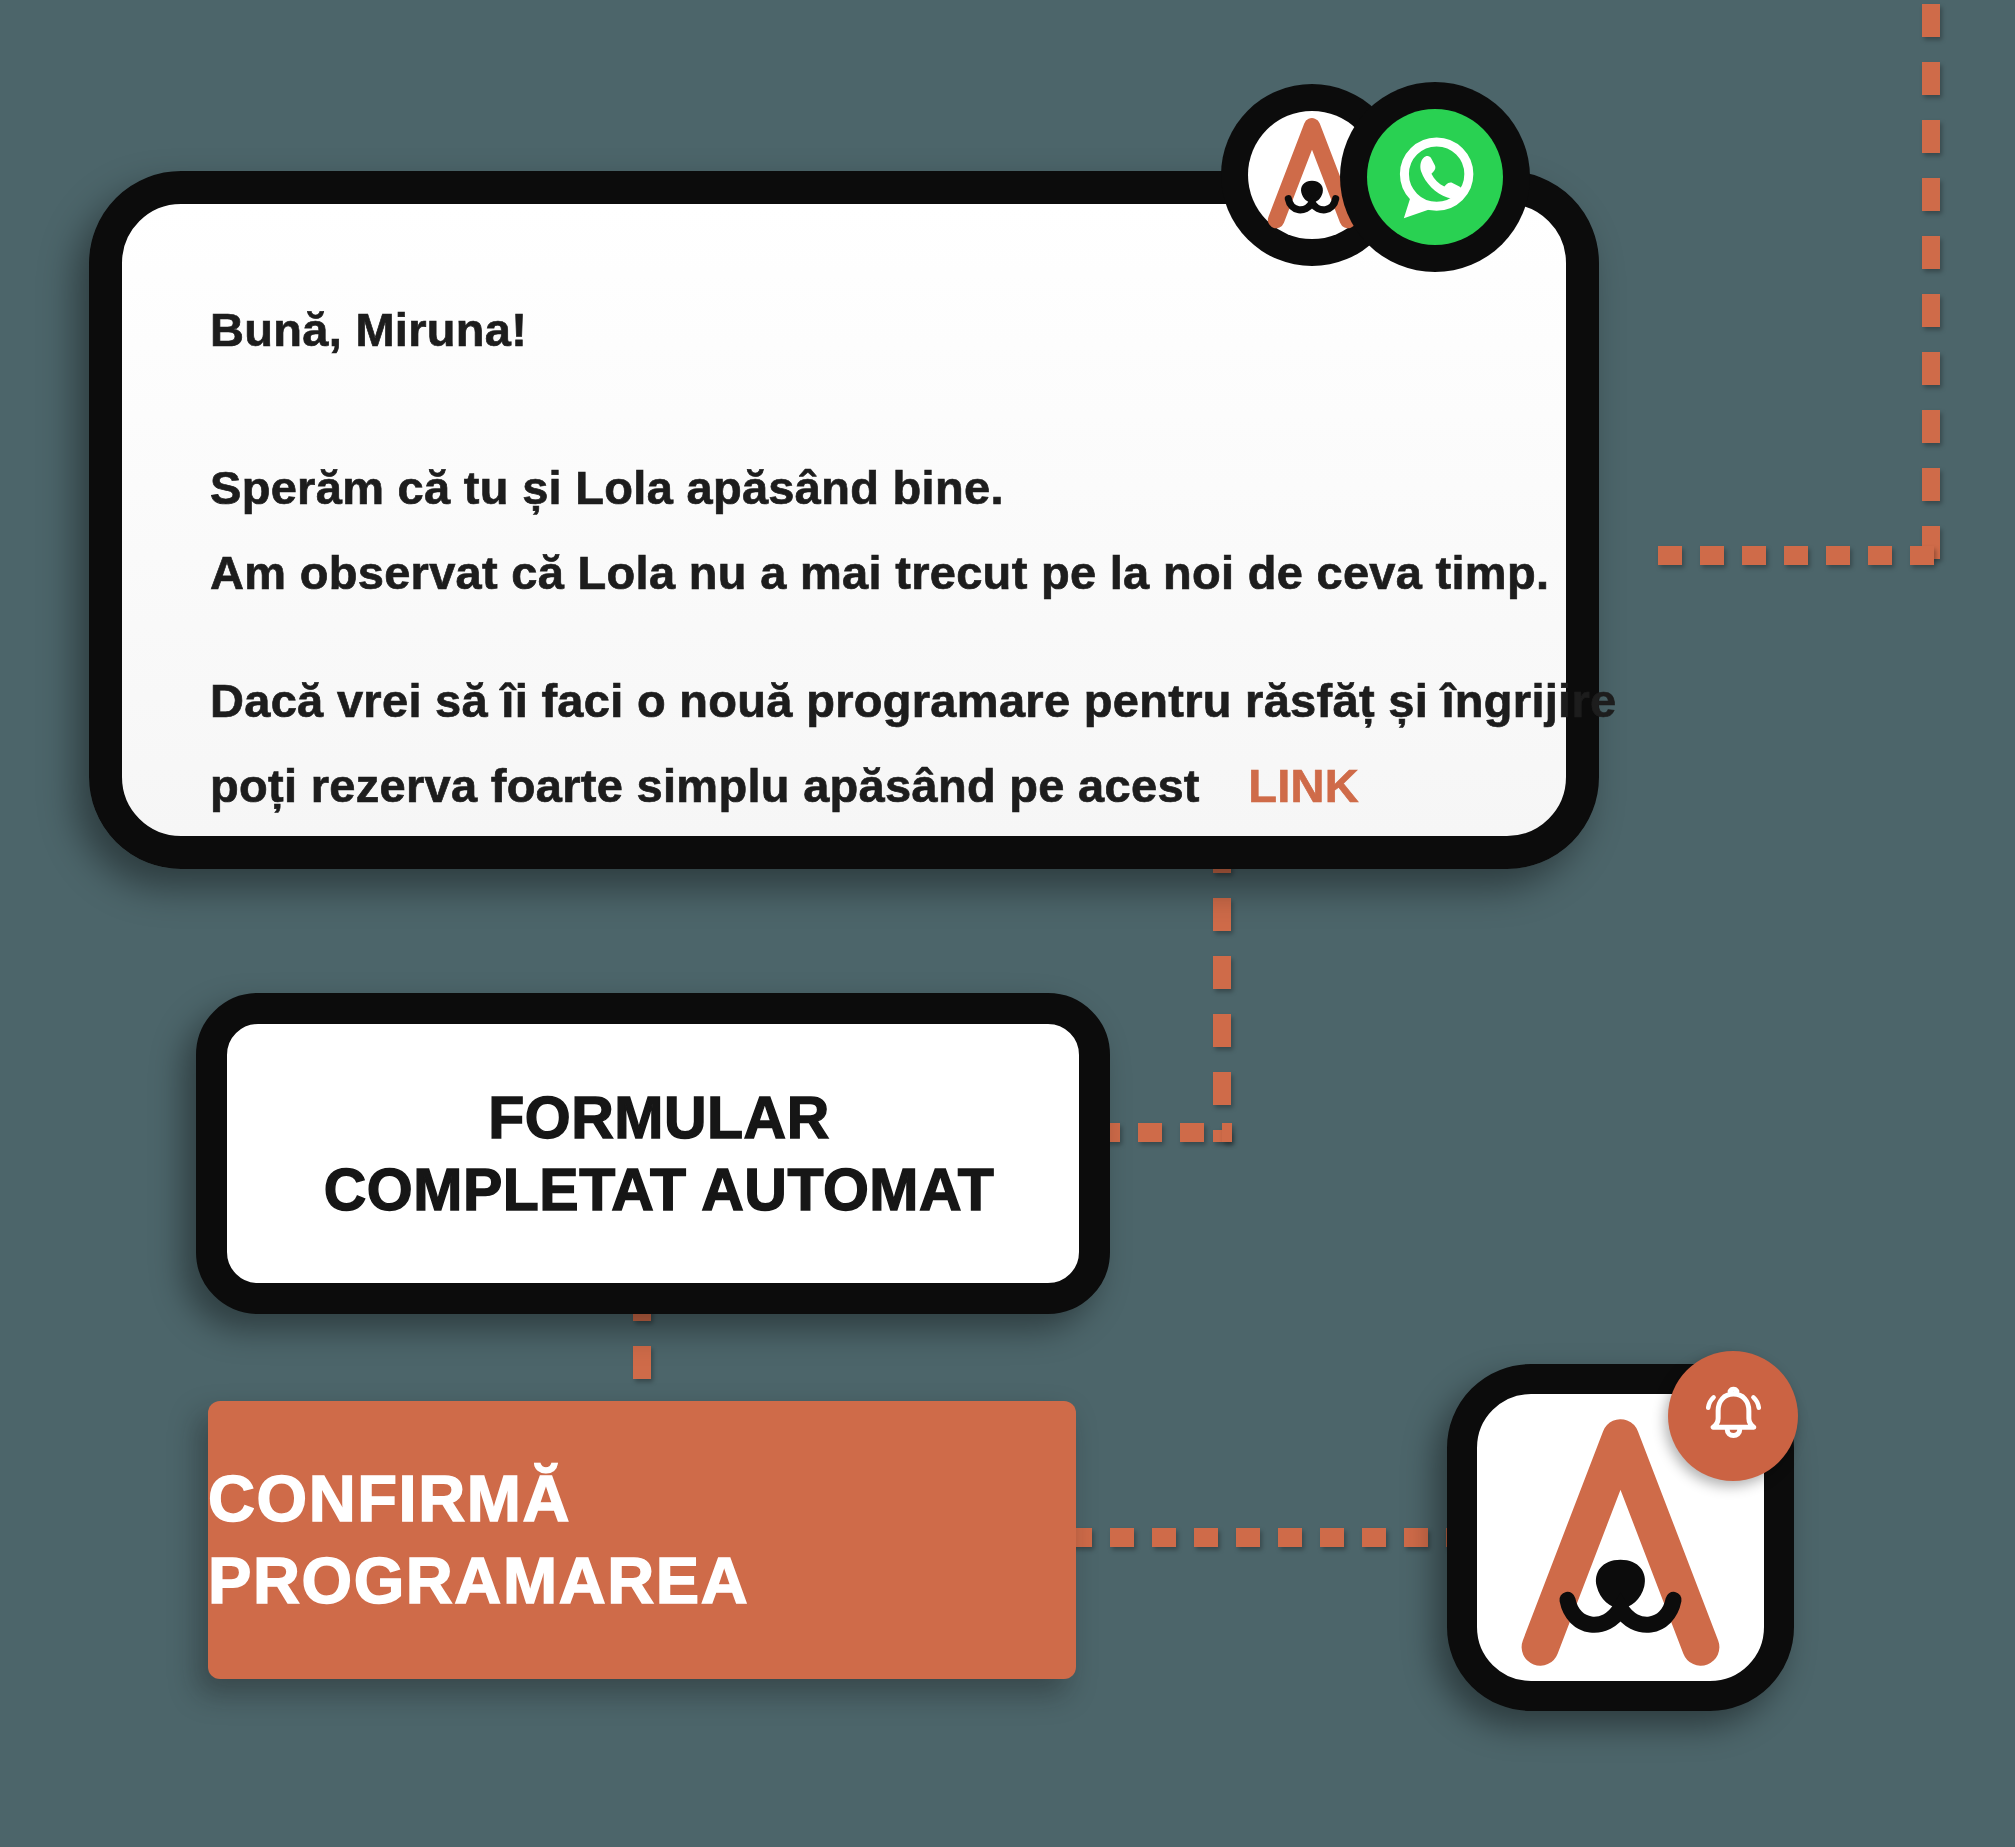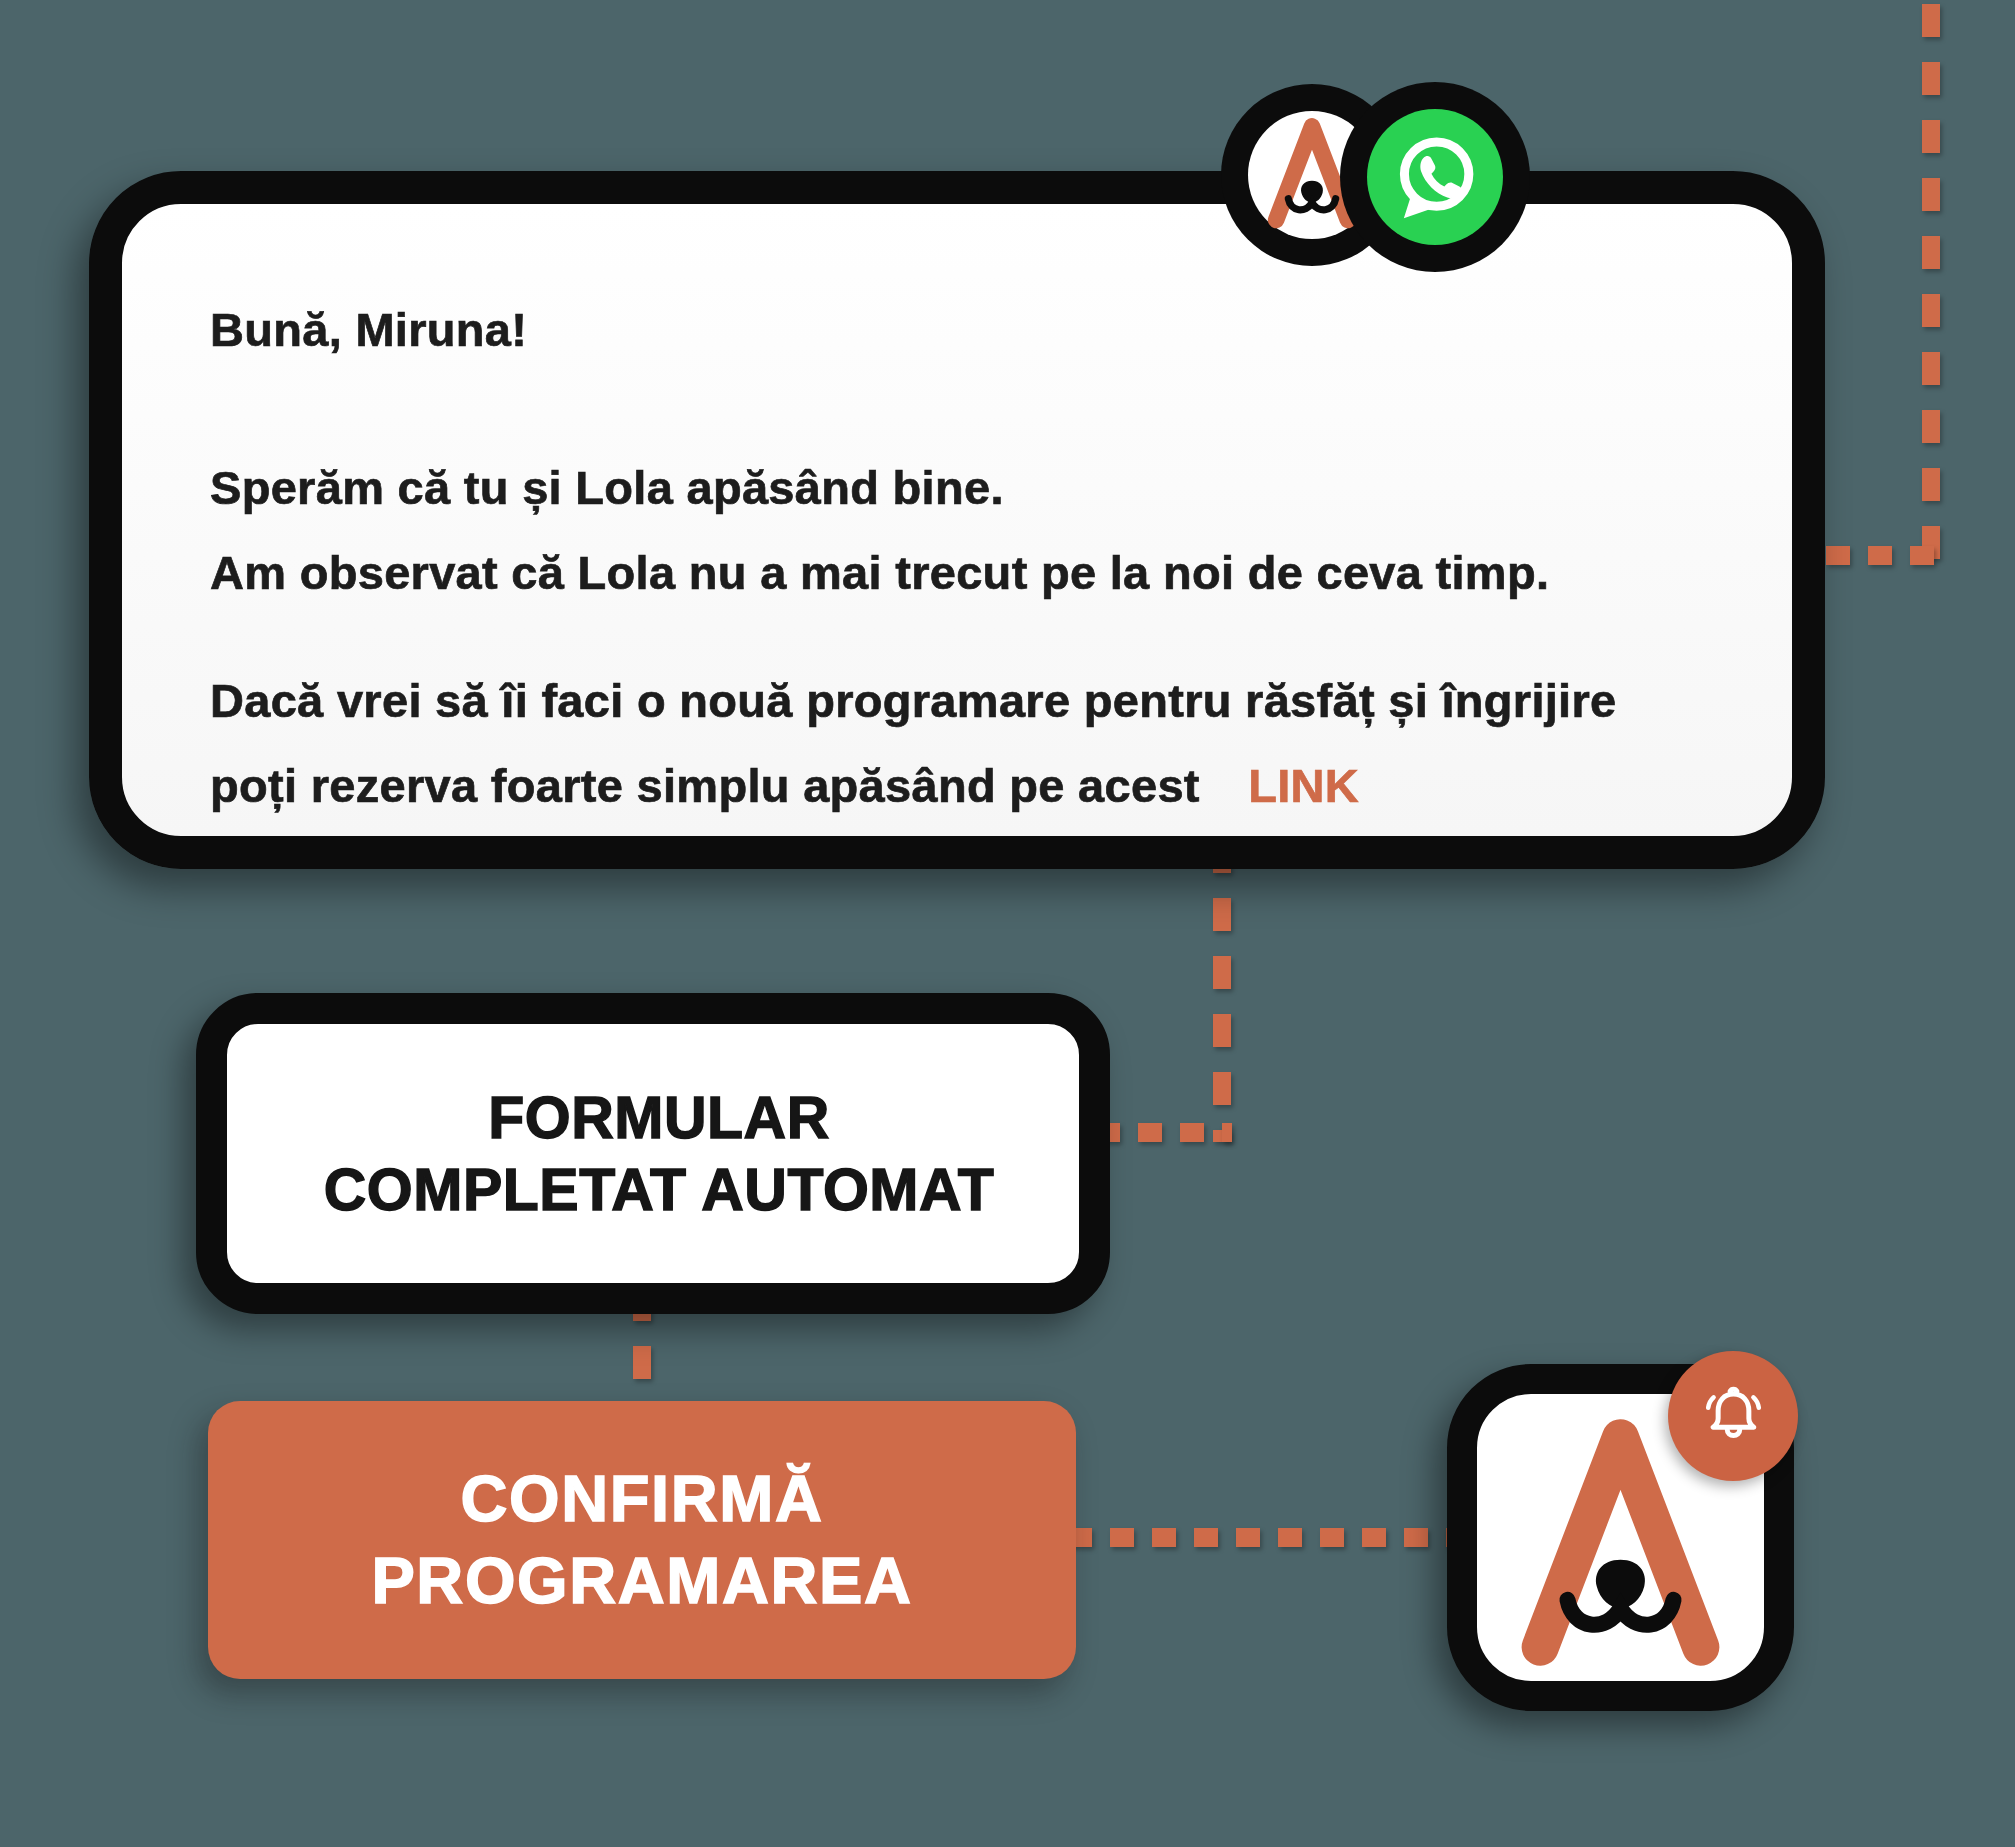--- a/index.html
+++ b/index.html
@@ -13,21 +13,21 @@
   .dash.h{height:19px;background:repeating-linear-gradient(90deg,#cf6b49 0 24px,transparent 24px 42px);}
   .dash.v{width:18px;background:repeating-linear-gradient(180deg,#cf6b49 0 33px,transparent 33px 58px);}
   #dash-v-topright{left:1922px;top:4.2px;height:560px;}
   #dash-h-topright{left:1658px;top:546px;width:281px;}
   #dash-v-msg{left:1213px;top:840px;height:302px;}
   #dash-h-form{left:1096px;top:1123px;width:136px;}
   #dash-v-form{left:633px;top:1288px;height:129px;}
   #dash-h-confirm{left:1068px;top:1528px;width:404px;}
   
   .msg-card{
-    position:absolute;z-index:2;left:89px;top:171px;width:1736px;height:698px;
+    position:absolute;z-index:2;left:89px;top:171px;width:1510px;height:698px;
     box-sizing:border-box;border:33px solid #0c0c0c;border-radius:92px;
     background:linear-gradient(#ffffff, #f6f6f6);
     box-shadow:-13px 18.4px 37px rgba(0,0,0,.40);
   }
   .msg-text{
     position:absolute;left:88px;top:83px;width:1417px;
     font-size:47px;font-weight:700;color:#1d1d1d;line-height:85px;
     -webkit-text-stroke:0.7px #1d1d1d;letter-spacing:0.3px;
   }
   .msg-text p{margin:0;}
@@ -53,23 +53,23 @@
     background:#ffffff;box-shadow:-13px 15.7px 31.5px rgba(0,0,0,.38);
     display:flex;flex-direction:column;align-items:center;justify-content:center;padding-left:12px;
   }
   .node-label{
     font-size:59px;font-weight:700;line-height:72px;text-align:center;
     color:#161616;-webkit-text-stroke:1.4px #161616;letter-spacing:0.5px;white-space:nowrap;
   }
   
   .confirm-node{
     position:absolute;z-index:2;left:208px;top:1401px;width:868px;height:278px;
-    border-radius:32px;background:#cf6b49;
+    border-radius:12px;background:#cf6b49;
     box-shadow:-9.4px 14.7px 29px rgba(20,20,20,.35);
-    display:flex;flex-direction:column;align-items:center;justify-content:center;cursor:pointer;
+    display:flex;flex-direction:column;align-items:flex-start;justify-content:center;cursor:pointer;
   }
   .confirm-node .node-label{
     font-size:65px;line-height:82px;color:#ffffff;
     -webkit-text-stroke:1.5px #ffffff;letter-spacing:1.6px;
   }
   
   .app-icon{
     position:absolute;z-index:2;left:1447px;top:1364px;width:347px;height:347px;
     box-sizing:border-box;border:30px solid #0c0c0c;border-radius:84px;
     background:#ffffff;box-shadow:-11.5px 15.7px 31.5px rgba(0,0,0,.40);

